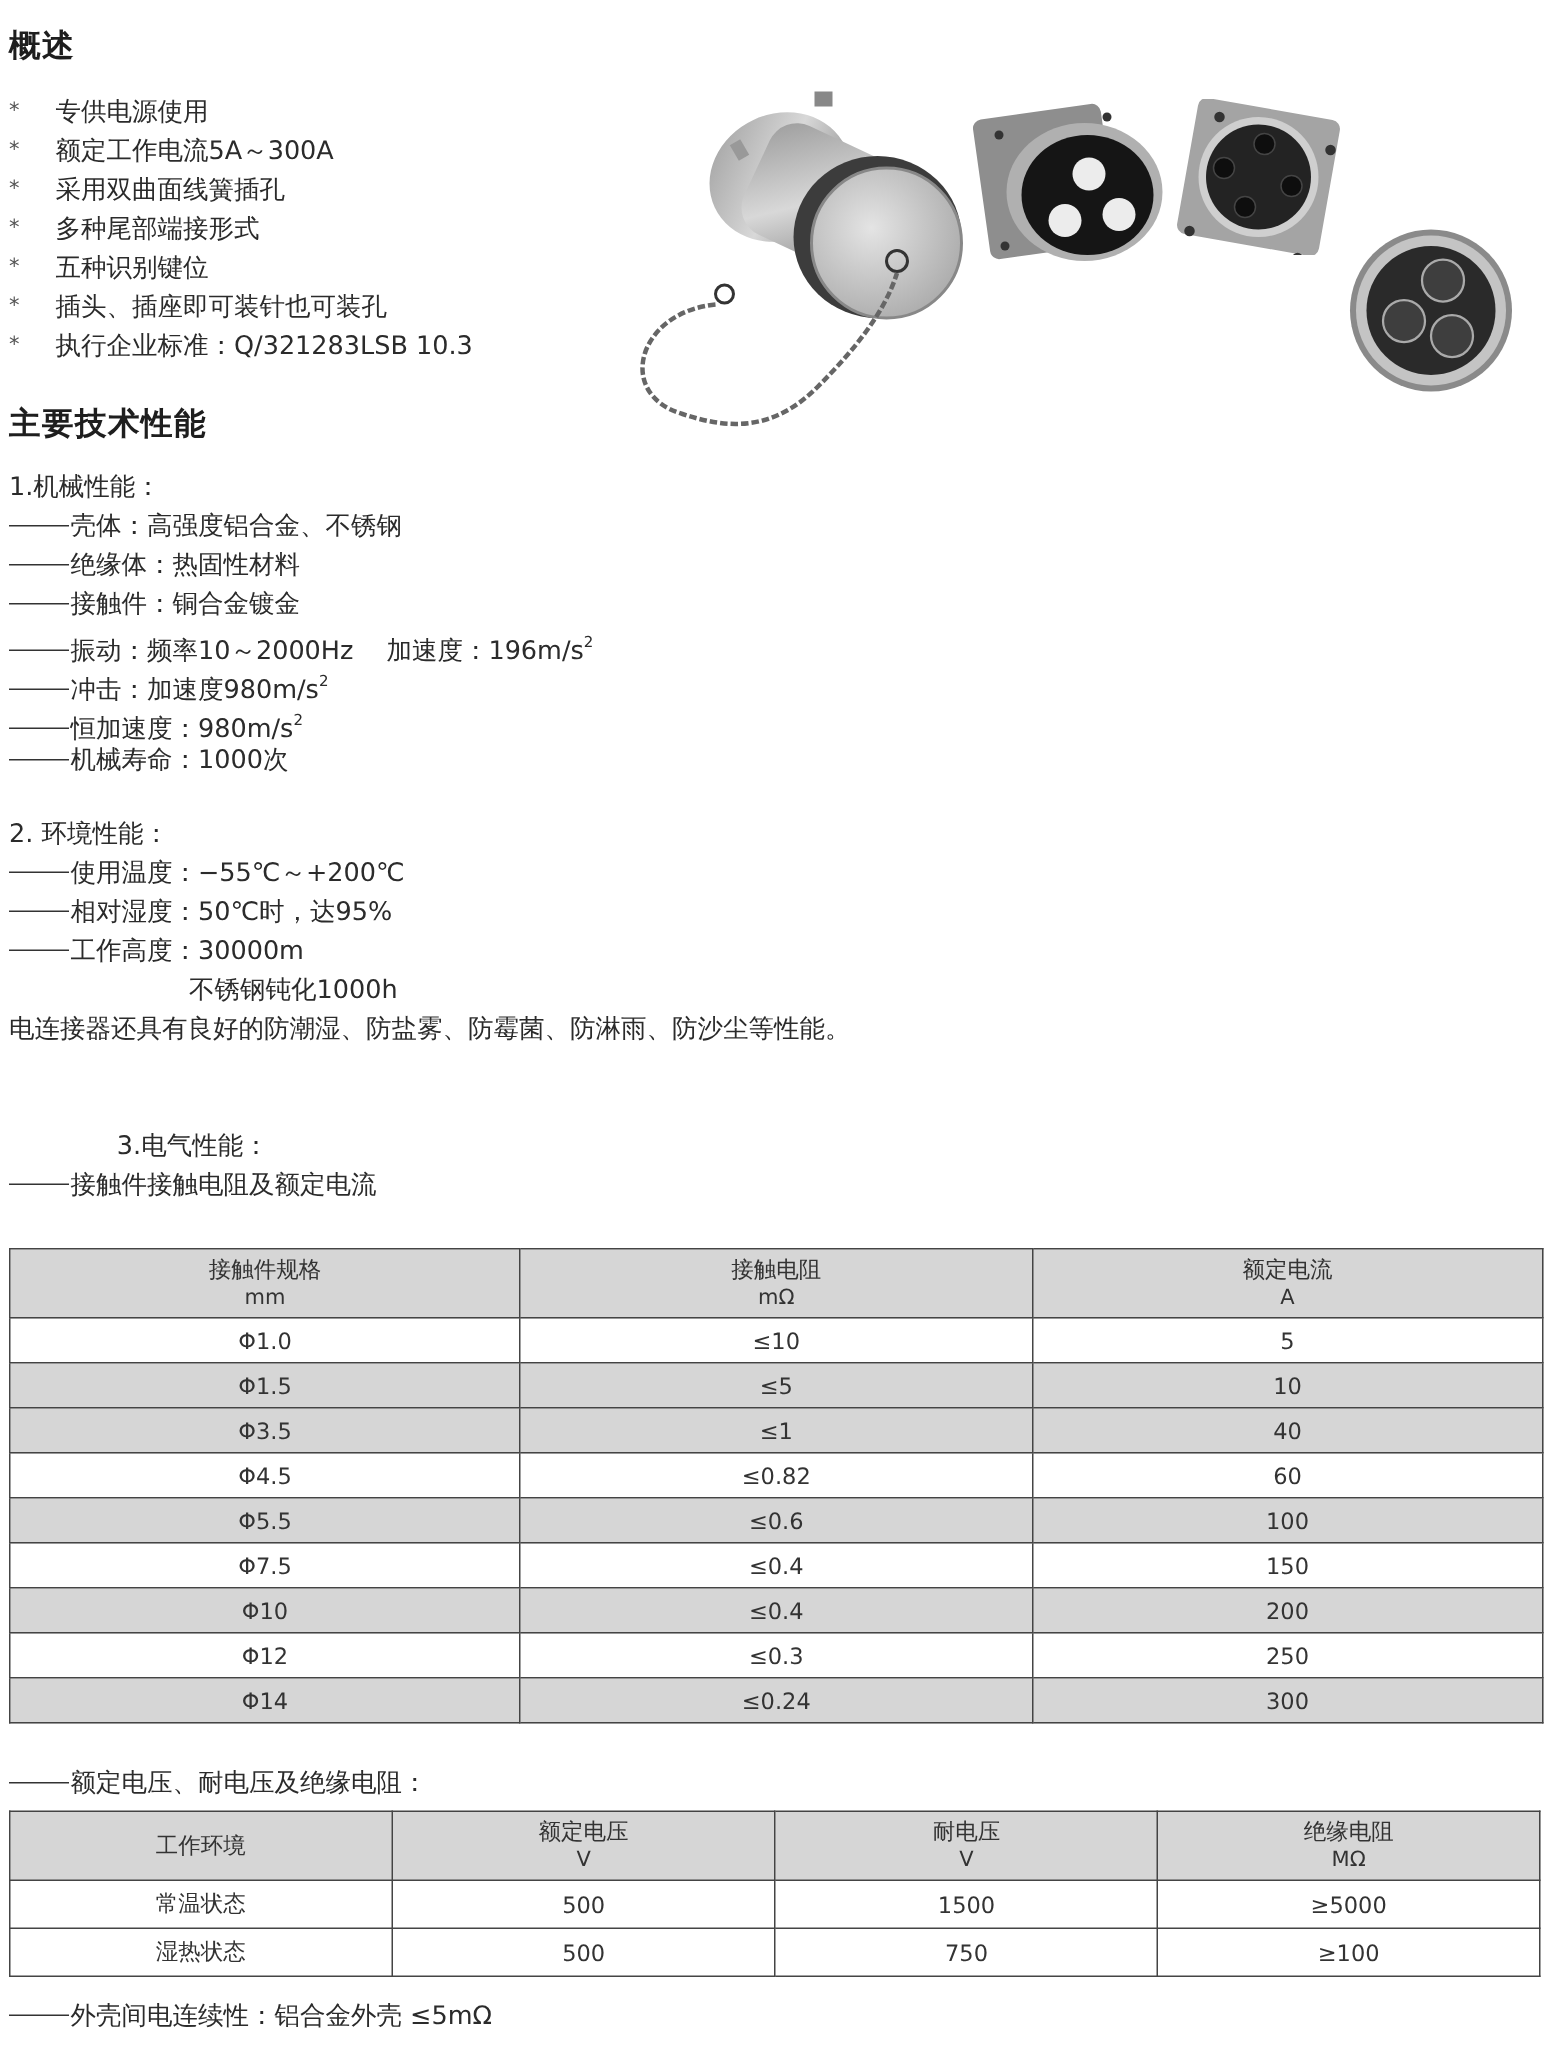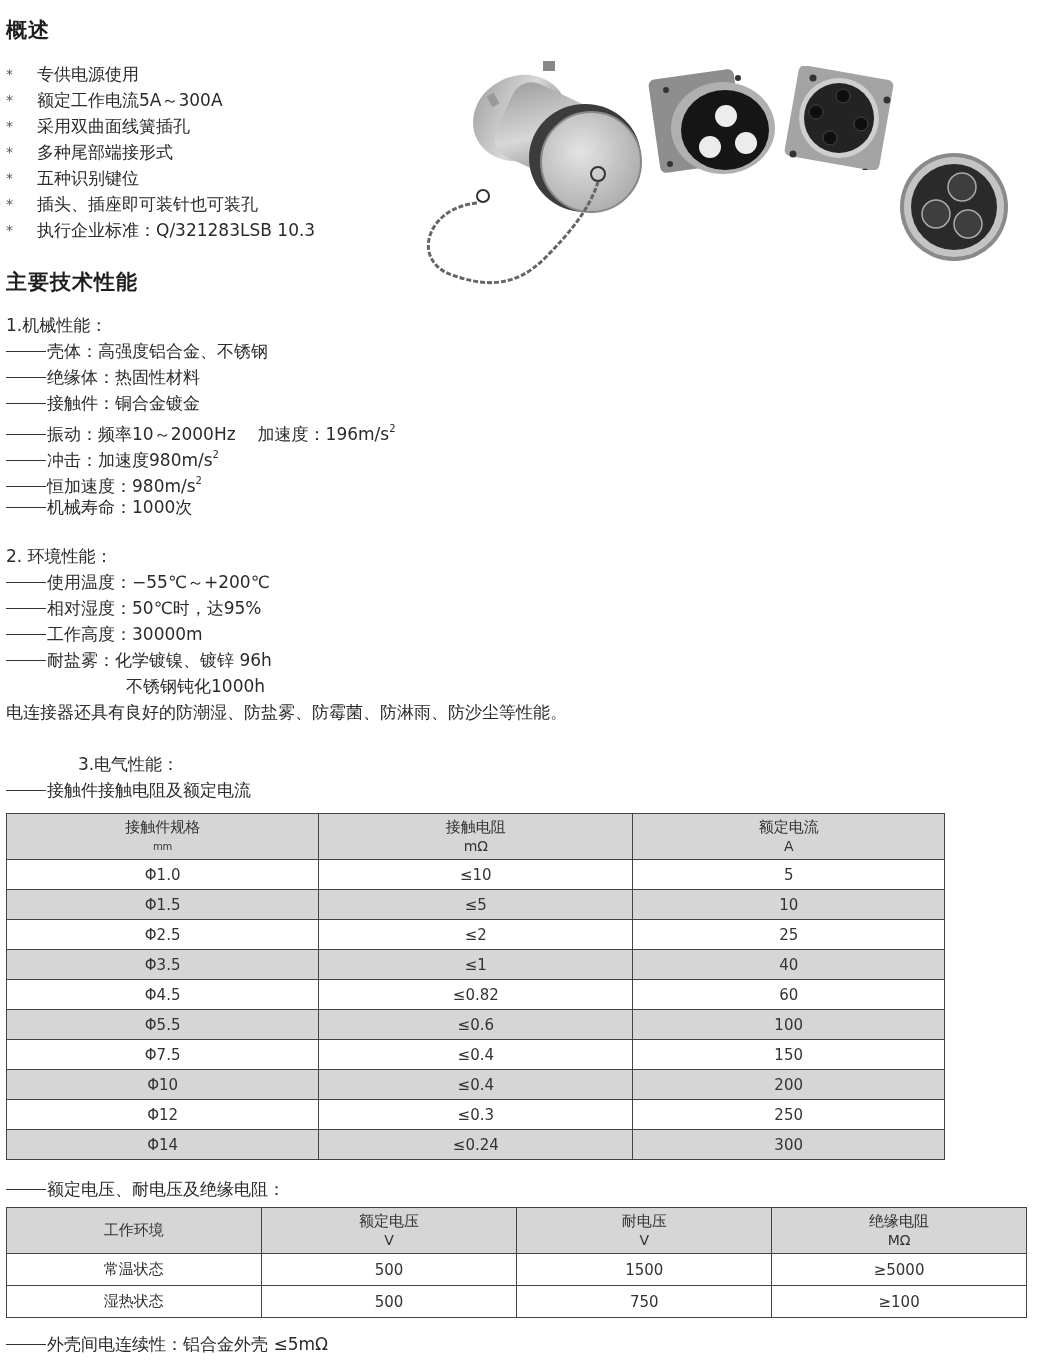--- a/index.html
+++ b/index.html
@@ -126,41 +126,40 @@
   <div class="line"><span class="dash"></span><span>冲击：</span><span>加速度980m/s</span><sup>2</sup></div>
   <div class="line"><span class="dash"></span><span>恒加速度：</span><span>980m/s</span><sup>2</sup></div>
   <div class="line"><span class="dash"></span><span>机械寿命：</span><span>1000次</span></div>
 </div>
 
 <div class="abs" style="left:6px; top:543px;">
   <div class="line">2. 环境性能：</div>
   <div class="line"><span class="dash"></span><span>使用温度：</span><span>−55℃～+200℃</span></div>
   <div class="line"><span class="dash"></span><span>相对湿度：</span><span>50℃时，达95%</span></div>
   <div class="line"><span class="dash"></span><span>工作高度：</span><span>30000m</span></div>
-  <div class="line"><span class="dash"></span><span>耐盐雾：</span><span>化学镀镍、镀锌 96h</span></div>
   <div class="line" style="padding-left:120px;">不锈钢钝化1000h</div>
   <div class="line">电连接器还具有良好的防潮湿、防盐雾、防霉菌、防淋雨、防沙尘等性能。</div>
 </div>
 
 <div class="abs" style="left:6px; top:751px;text-align:center;">
   <div class="line">3.电气性能：</div>
   <div class="line"><span class="dash"></span><span>接触件接触电阻及额定电流</span></div>
 </div>
 
-<table class="t1" style="left:6px; top:813px; width:939px;">
+<table class="t1" style="left:6px; top:832px; width:1023px;">
   <colgroup>
       <col style="width:340px">
       <col style="width:341px">
       <col style="width:340px">
     </colgroup>
   <thead>
     <tr style="height:46px;">
       <th>
           <div>接触件规格</div>
-          <div style="font-size:10px;">mm</div>
+          <div style="font-size:14px;">mm</div>
         </th>
       <th>
           <div>接触电阻</div>
           <div style="font-size:14px;">mΩ</div>
         </th>
       <th>
           <div>额定电流</div>
           <div style="font-size:14px;">A</div>
         </th>
     </tr>
@@ -168,25 +167,20 @@
   <tbody>
     <tr>
         <td>Φ1.0</td>
         <td>≤10</td>
         <td>5</td>
       </tr>
     <tr class="alt">
         <td>Φ1.5</td>
         <td>≤5</td>
         <td>10</td>
-      </tr>
-    <tr>
-        <td>Φ2.5</td>
-        <td>≤2</td>
-        <td>25</td>
       </tr>
     <tr class="alt">
         <td>Φ3.5</td>
         <td>≤1</td>
         <td>40</td>
       </tr>
     <tr>
         <td>Φ4.5</td>
         <td>≤0.82</td>
         <td>60</td>

